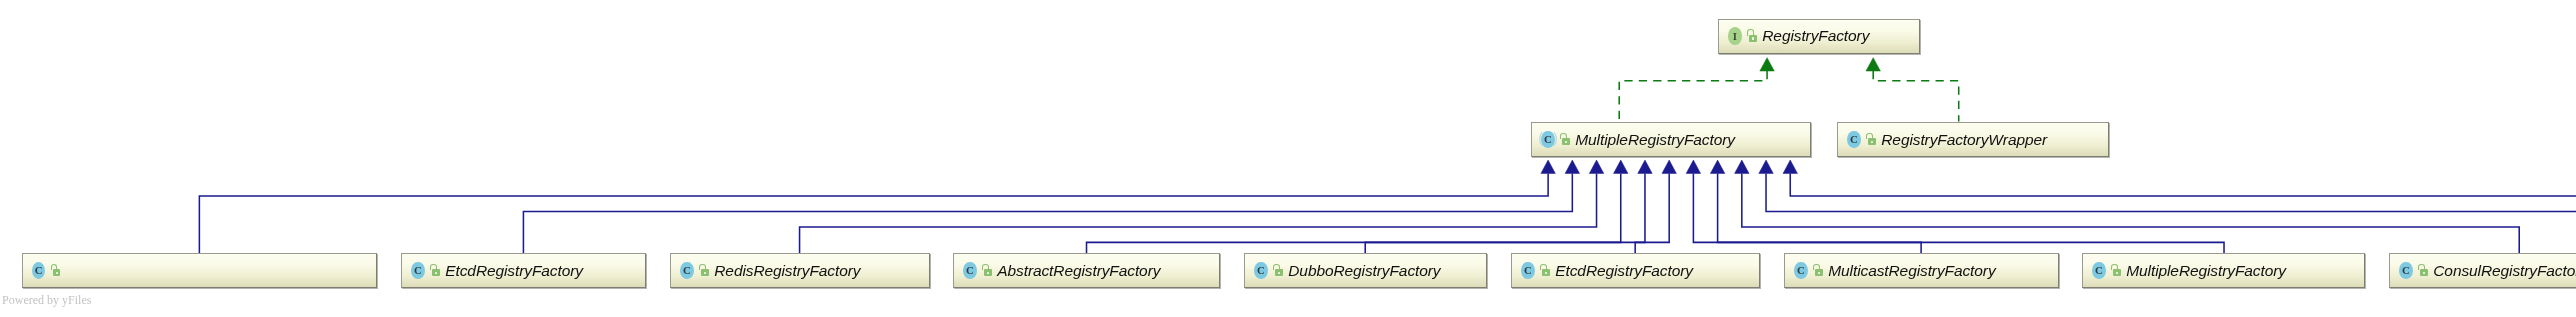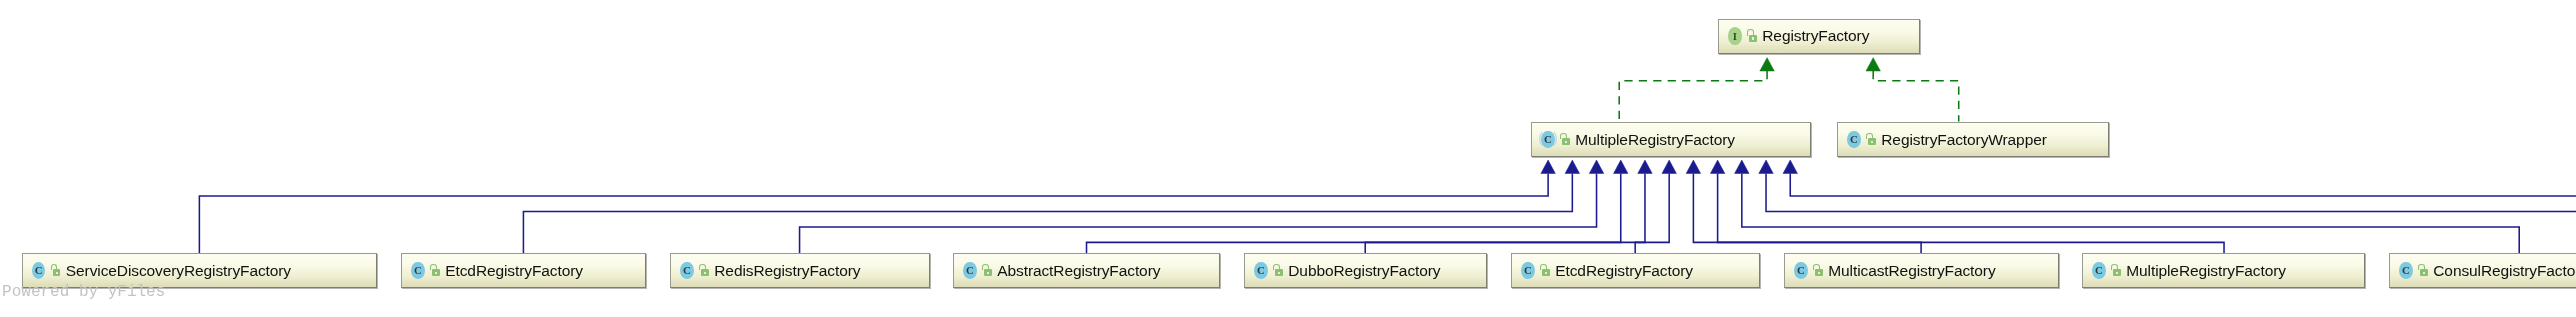--- a/index.html
+++ b/index.html
@@ -39,20 +39,21 @@
     padding: 0 7.2px;
     white-space: nowrap;
     overflow: hidden;
   }
   .uml-node .node-label {
     font-size: 15.5px;
     line-height: 1;
     color: #111111;
     letter-spacing: -0.1px;
     font-family: "Liberation Sans", sans-serif;
+    font-style: italic;
   }
   
   .type-icon {
     position: relative;
     width: 17.5px;
     height: 17.5px;
     flex: 0 0 17.5px;
     margin-right: 3.1px;
     display: flex;
     align-items: center;
@@ -120,24 +121,24 @@
     position: absolute;
     left: 2.6px; top: 2.1px;
     width: 2.1px; height: 2.6px;
     background: #e9f3e2;
     border-radius: 0.5px;
   }
   
   #powered-by {
     position: absolute;
     left: 2.1px;
-    bottom: 16px;
-    font-size: 16px;
+    bottom: 9px;
+    font-size: 12px;
     color: #c3c3c3;
-    font-family: Liberation Mono, monospace;
+    font-family: Liberation Serif, serif;
     white-space: nowrap;
   }
 </style>
 </head>
 <body>
 
 <div id="diagram-root">
 
   <svg id="edge-layer" viewBox="0 0 6522 616" preserveAspectRatio="none">
       <polygon points="3430,112 3416,138 3444,138" fill="#0b7a12" stroke="#0b7a12" stroke-width="1"></polygon>
@@ -206,21 +207,20 @@
       </div>
       <div class="uml-node" style="left: 21.6px; top: 253px; width: 355px; height: 35px;">
         <span class="type-icon class-icon">
           <span class="disc"></span>
           <span class="glyph">C</span>
         </span>
         <span class="lock-icon">
           <span class="shackle"></span>
           <span class="body"></span>
         </span>
-        <span class="node-label">ServiceDiscoveryRegistryFactory</span>
       </div>
       <div class="uml-node" style="left: 401px; top: 253px; width: 245px; height: 35px;">
         <span class="type-icon class-icon">
           <span class="disc"></span>
           <span class="glyph">C</span>
         </span>
         <span class="lock-icon">
           <span class="shackle"></span>
           <span class="body"></span>
         </span>

